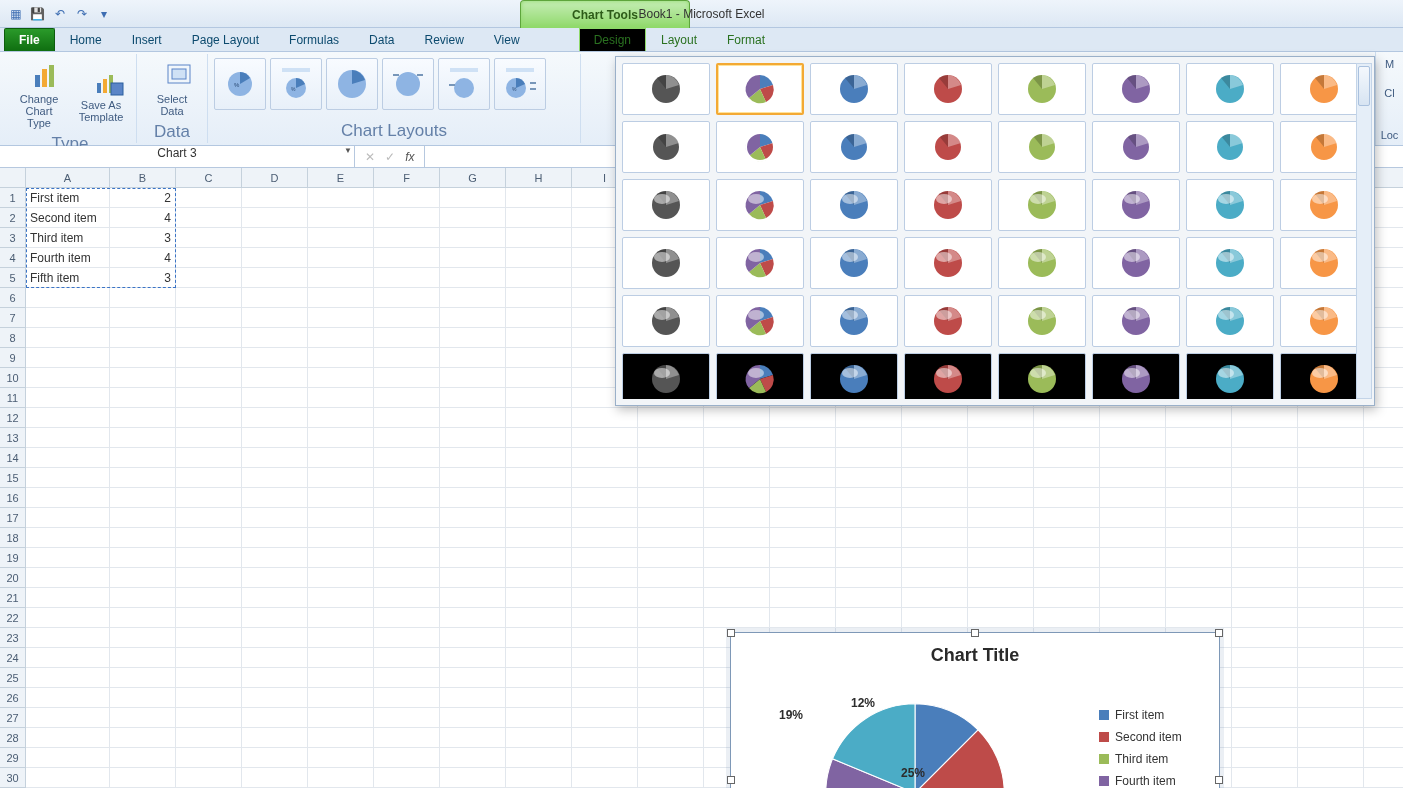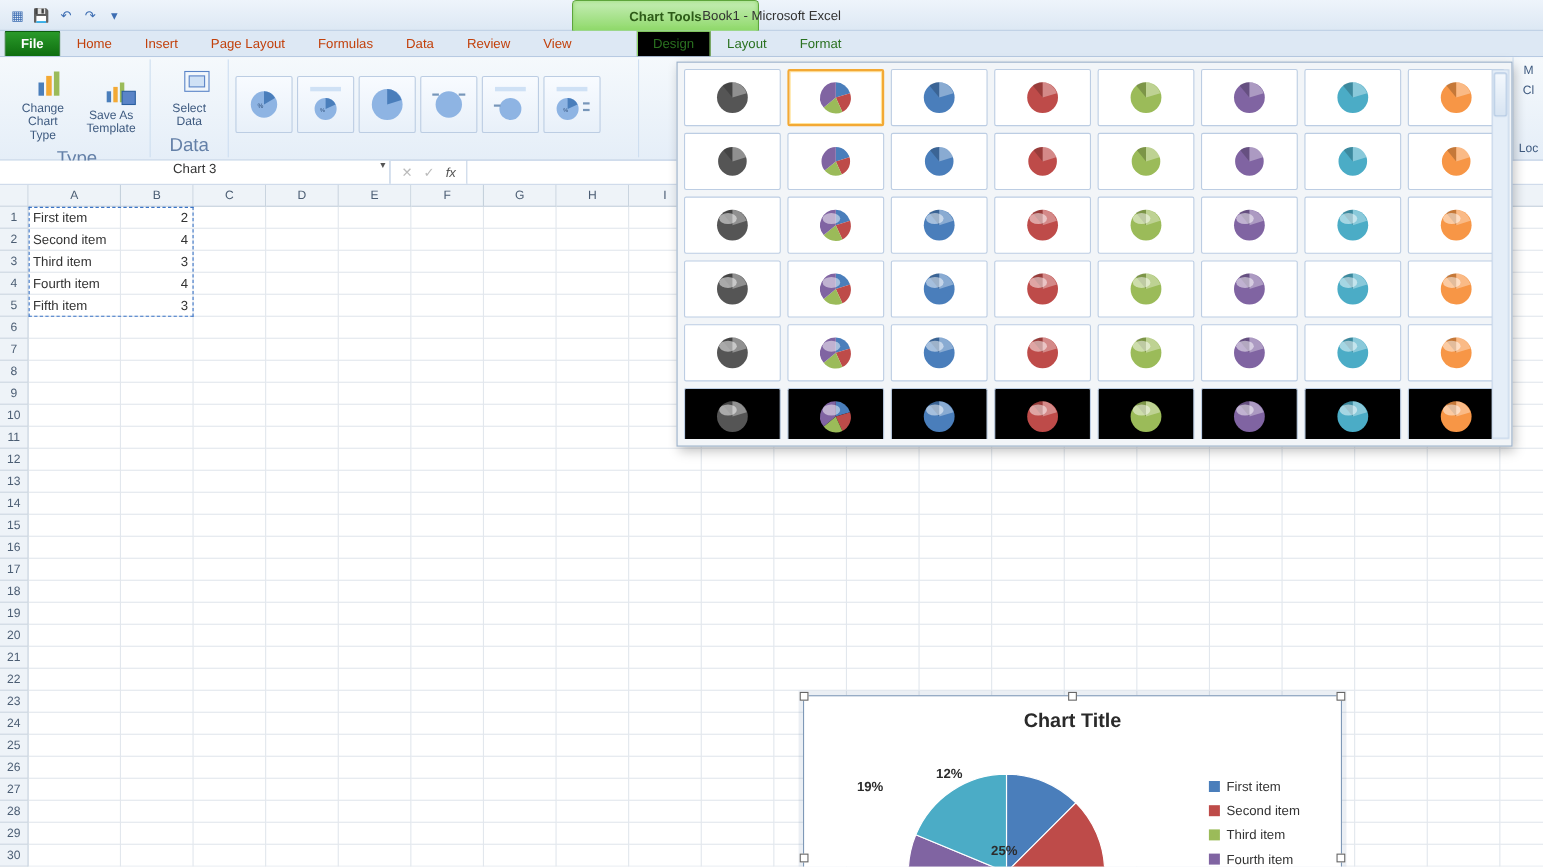--- a/index.html
+++ b/index.html
@@ -7,21 +7,21 @@
 
   
   .titlebar{height:28px;background:linear-gradient(#eef4fb,#dde8f4);border-bottom:1px solid #b3c7e0;display:flex;align-items:center;position:relative}
   .qat{display:flex;align-items:center;gap:6px;padding:0 8px}
   .qat .ic{width:16px;height:16px;display:flex;align-items:center;justify-content:center;font-size:12px;color:#3d6db2;cursor:pointer}
   .title-center{position:absolute;left:0;right:0;text-align:center;pointer-events:none}
   .chart-tools-tab{position:absolute;left:520px;top:0;width:170px;height:28px;background:linear-gradient(#c5edb5,#8fd96a);border:1px solid #5ea53c;border-bottom:none;border-radius:4px 4px 0 0;display:flex;align-items:center;justify-content:center;color:#2d5b18;font-weight:bold;font-size:12px;box-shadow:0 0 4px #8fd96a inset}
 
   
   .tabs-row{height:24px;background:#dde8f4;display:flex;align-items:flex-end;padding-left:4px;border-bottom:1px solid #b3c7e0}
-  .tab{padding:4px 14px;font-size:12px;color:#c2410c;cursor:pointer;border:1px solid transparent;border-bottom:none}
+  .tab{padding:4px 14px;font-size:12px;color:#0c4a6e;cursor:pointer;border:1px solid transparent;border-bottom:none}
   .tab.file{background:linear-gradient(#2a9a2a,#0f6e10);color:#fff;border-radius:2px 2px 0 0;border-color:#0c5c0d;font-weight:bold}
   .tab.active{background:#f5f9fc;border-color:#b3c7e0;color:#3f5b80}
   .tab.contextual{color:#2a7120}
   .tab.contextual.active{background:#000000;border-color:#8fd96a}
 
   
   .ribbon{height:94px;background:linear-gradient(#f5f9fc,#e5eef8);border-bottom:1px solid #b3c7e0;display:flex;position:relative;padding:2px 4px}
   .group{display:flex;flex-direction:column;align-items:stretch;padding:2px 6px;border-right:1px solid #cedef0;height:100%}
   .group .gbody{flex:1;display:flex;align-items:center;gap:4px}
   .group .glabel{text-align:center;font-size:17px;color:#6480a8;padding-top:2px}
@@ -199,25 +199,26 @@
               <rect x="6" y="4" width="28" height="4" fill="#cfe1f5"></rect>
               <circle cx="16" cy="24" r="10" fill="#8eb4e3"></circle>
               <path d="M16 24L16 14A10 10 0 0 1 25 20z" fill="#4a7ebb"></path>
               <text x="12" y="27" font-size="5" fill="#2b4a74">%</text>
               <rect x="30" y="18" width="6" height="2" fill="#7796b9"></rect>
               <rect x="30" y="24" width="6" height="2" fill="#7796b9"></rect>
             </svg>
           </div>
       </div>
     </div>
+    <div class="glabel">Chart Layouts</div>
   </div>
 
   <div class="ribbon-right">
     <span>M</span>
-    <span style="margin-top:6px">Cl</span>
+    <span style="margin-top:17px">Cl</span>
     <span style="position:absolute;bottom:4px">Loc</span>
   </div>
 </div>
 
 <div class="styles-gallery">
   <div class="styles-grid" id="styles-grid">
       <div class="style-thumb">
         <svg viewBox="0 0 36 36">
           <circle cx="18" cy="18" r="14" fill="#555"></circle>
           <path d="M18 18 L18 4 A14 14 0 0 1 31 14 Z" fill="rgba(255,255,255,0.35)"></path>

